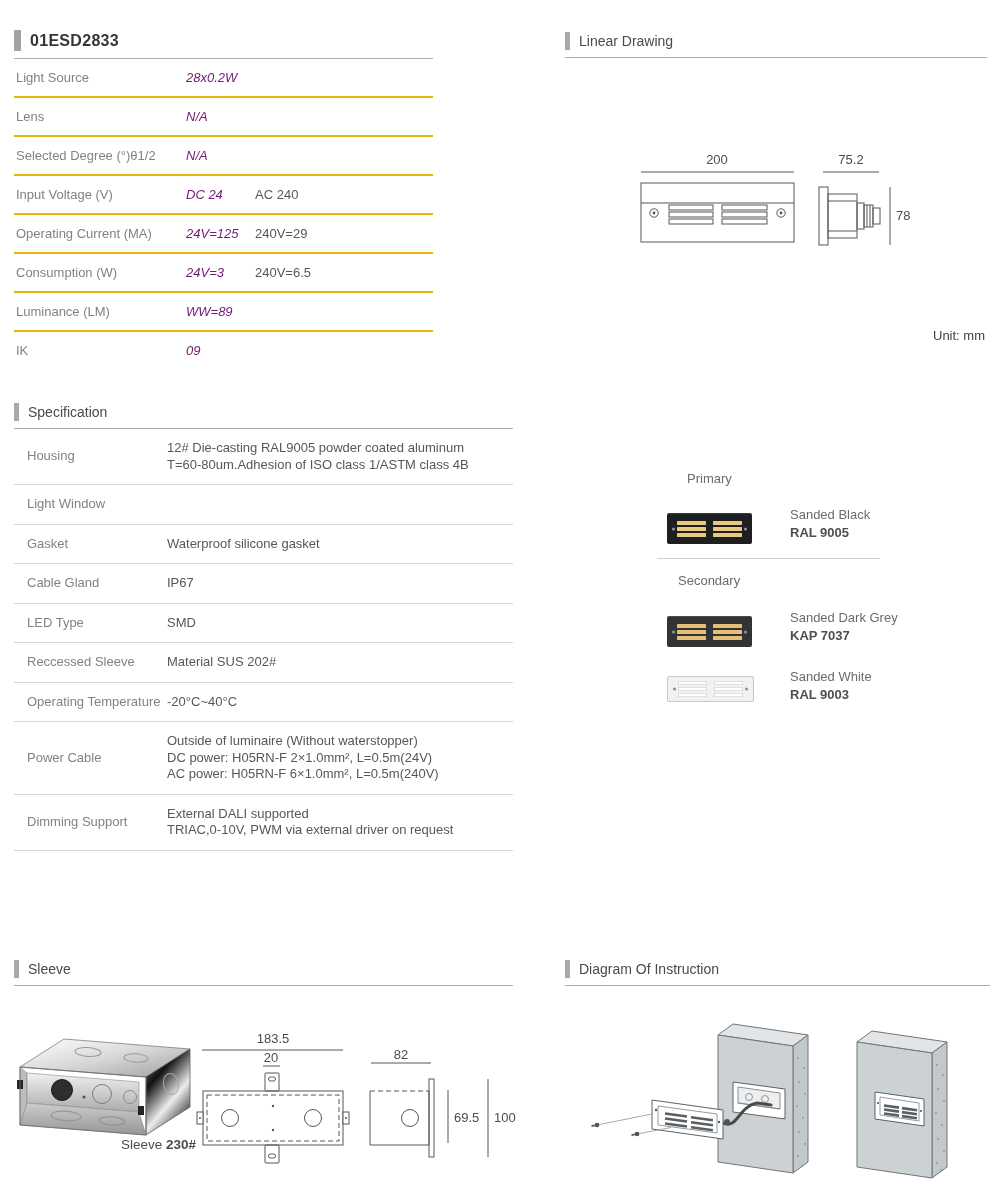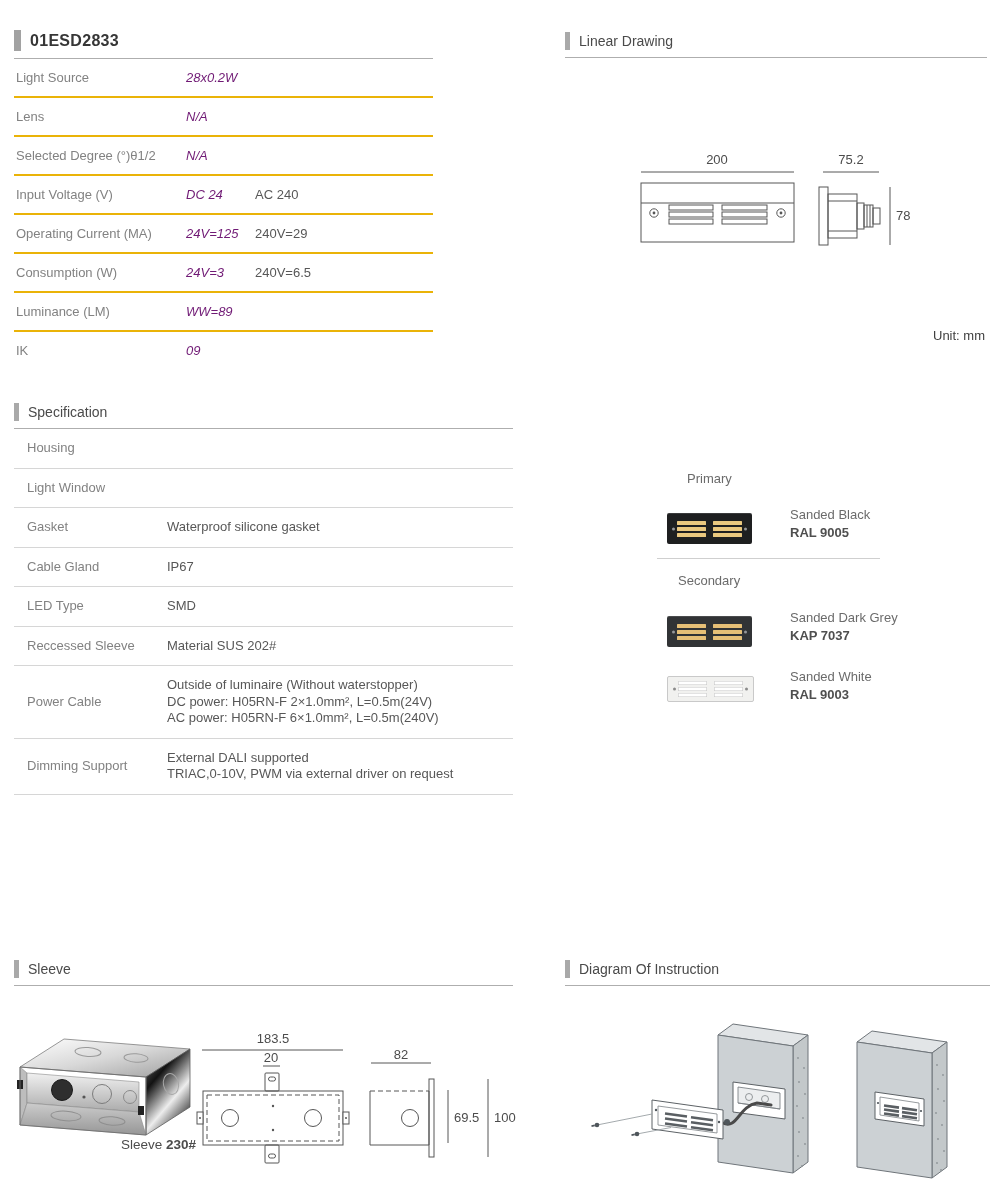--- a/index.html
+++ b/index.html
@@ -157,39 +157,45 @@
   </section>
 
   <section class="sec" id="sec-spec">
     <div class="sec-h">
       <span class="bar"></span>
       <span class="t">Specification</span>
     </div>
     <div>
       <div class="srow">
           <span class="slabel">Housing</span>
+          <span class="sval">12# Die-casting RAL9005 powder coated aluminum
+T=60-80um.Adhesion of ISO class 1/ASTM class 4B</span>
         </div>
       <div class="srow">
           <span class="slabel">Light Window</span>
         </div>
       <div class="srow">
           <span class="slabel">Gasket</span>
           <span class="sval">Waterproof silicone gasket</span>
         </div>
       <div class="srow">
           <span class="slabel">Cable Gland</span>
           <span class="sval">IP67</span>
         </div>
       <div class="srow">
           <span class="slabel">LED Type</span>
           <span class="sval">SMD</span>
         </div>
       <div class="srow">
           <span class="slabel">Reccessed Sleeve</span>
           <span class="sval">Material SUS 202#</span>
+        </div>
+      <div class="srow">
+          <span class="slabel">Operating Temperature</span>
+          <span class="sval">-20°C~40°C</span>
         </div>
       <div class="srow">
           <span class="slabel">Power Cable</span>
           <span class="sval">Outside of luminaire (Without waterstopper)
 DC power: H05RN-F 2×1.0mm², L=0.5m(24V)
 AC power: H05RN-F 6×1.0mm², L=0.5m(240V)</span>
         </div>
       <div class="srow">
           <span class="slabel">Dimming Support</span>
           <span class="sval">External DALI supported

